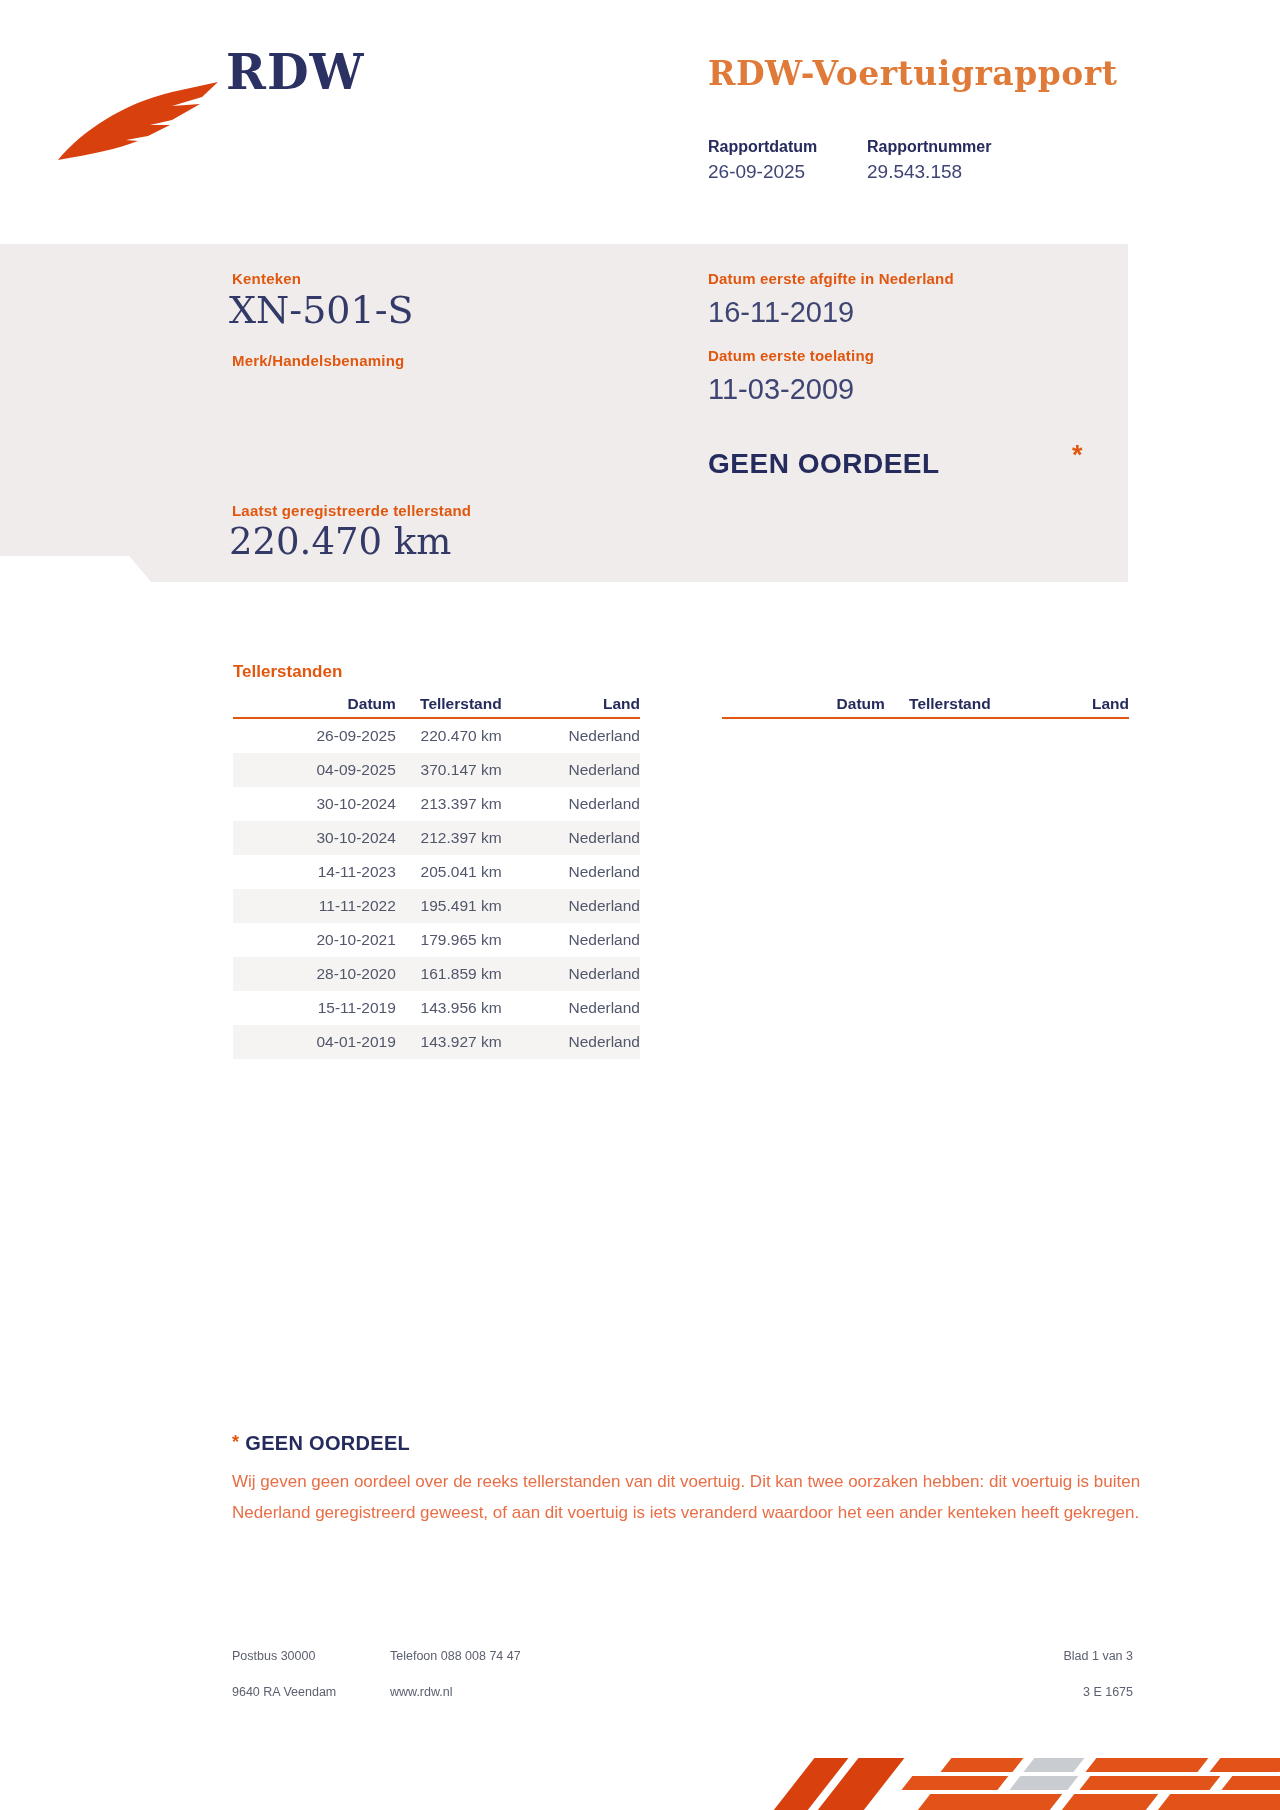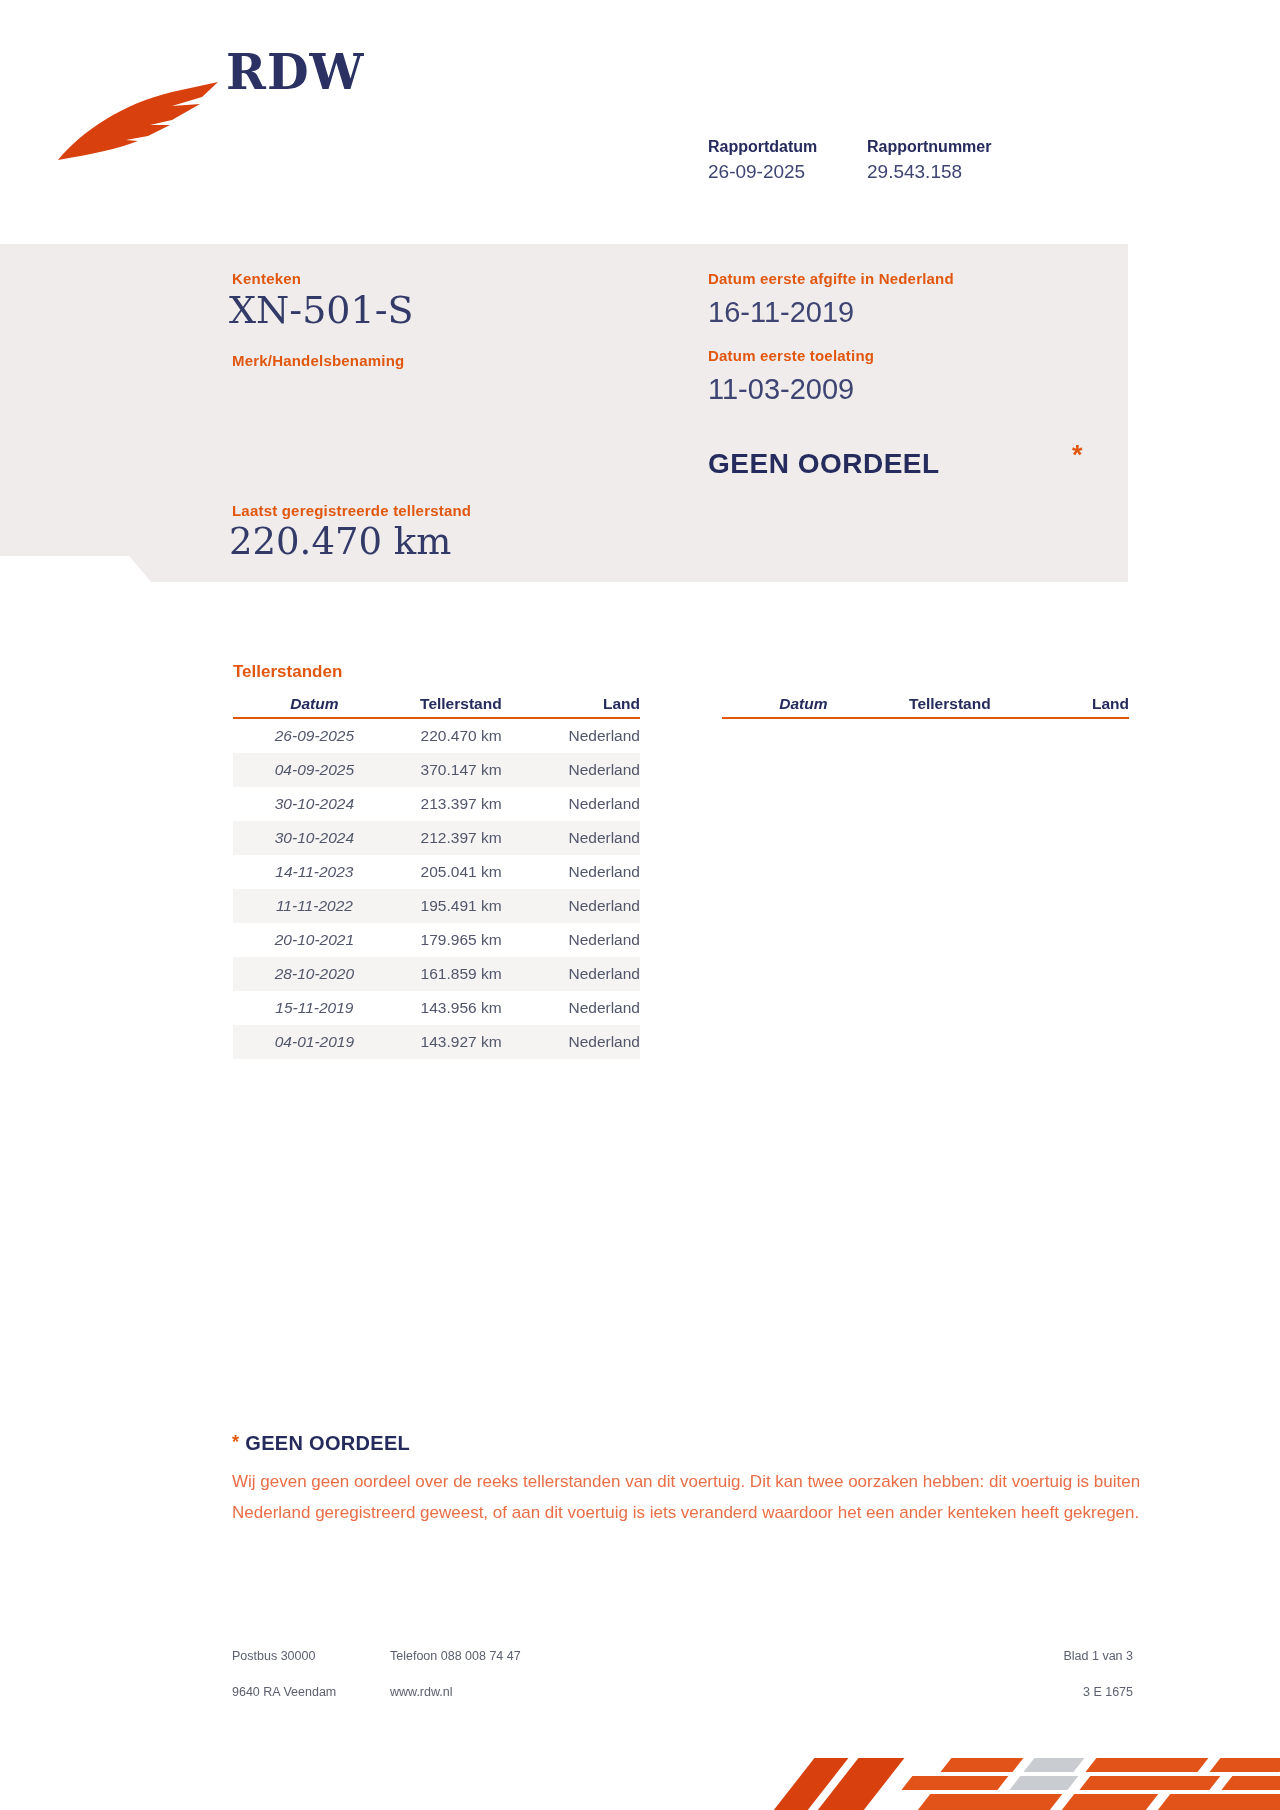--- a/index.html
+++ b/index.html
@@ -65,21 +65,21 @@
     align-items:center;
   }
   .thead{
     height:27px;
     border-bottom:2px solid #e1570f;
   }
   .th{font-weight:700;font-size:15.5px;color:#252b5c;}
   .trow{height:34px;}
   .trow:nth-child(even){background:#f5f4f2;}
   .td{font-size:15.5px;color:#51566b;}
-  .c0{text-align:center;font-style:italic;}
+  .c0{text-align:right;}
   .c1{text-align:right;}
   .c2{text-align:right;}
 
   
   .footnote-heading{
     font-weight:700;font-size:20px;color:#252b5c;letter-spacing:0.3px;white-space:nowrap;
   }
   .footnote-heading .marker{color:#e1570f;margin-right:6px;font-size:18px;vertical-align:2px;}
   .footnote-body{
     width:912px;
@@ -99,20 +99,21 @@
   <svg class="abs" style="left:52px;top:76px;" width="172" height="92" viewBox="0 0 172 92">
     <path fill="#d8400e" d="M6,84
       C 30,55 70,28 120,16 L 166,6
       L 150,21 L 120,30
       L 148,28 L 120,44 L 98,49
       L 118,49 L 96,60 L 74,64
       L 86,65 C 66,73 40,78 6,84 Z"></path>
   </svg>
   <div class="abs logo-text">RDW</div>
 
+  <h1 class="abs report-title">RDW-Voertuigrapport</h1>
 
   <div class="abs meta-label" style="left:708px;top:138px;">Rapportdatum</div>
   <div class="abs meta-value" style="left:708px;top:161px;">26-09-2025</div>
   <div class="abs meta-label" style="left:867px;top:138px;">Rapportnummer</div>
   <div class="abs meta-value" style="left:867px;top:161px;">29.543.158</div>
 
   <div class="abs panel"></div>
   <div class="abs panel-notch"></div>
 
   <div class="abs field-label" style="left:232px;top:270px;">Kenteken</div>

